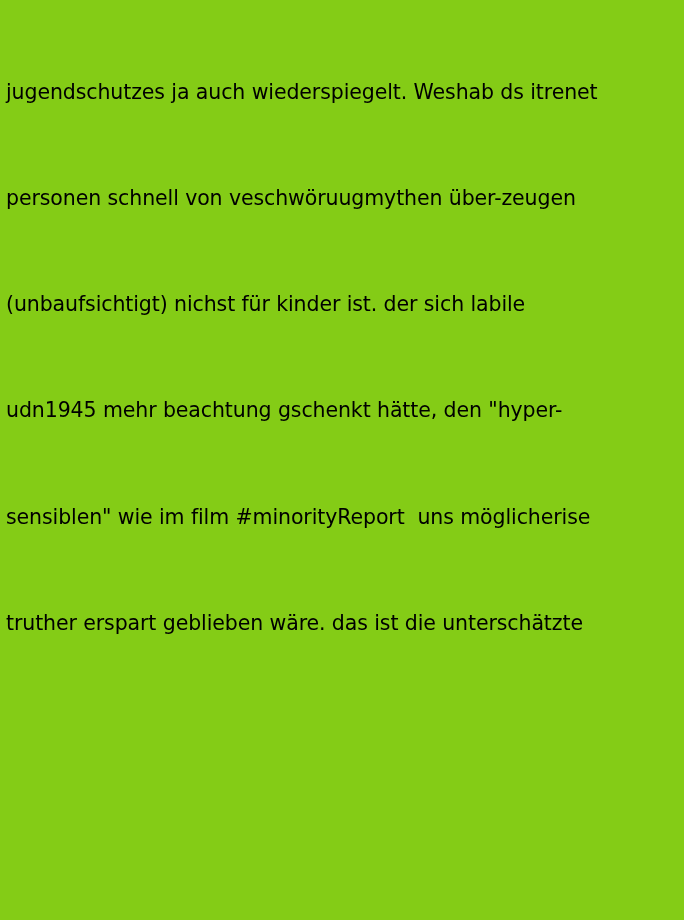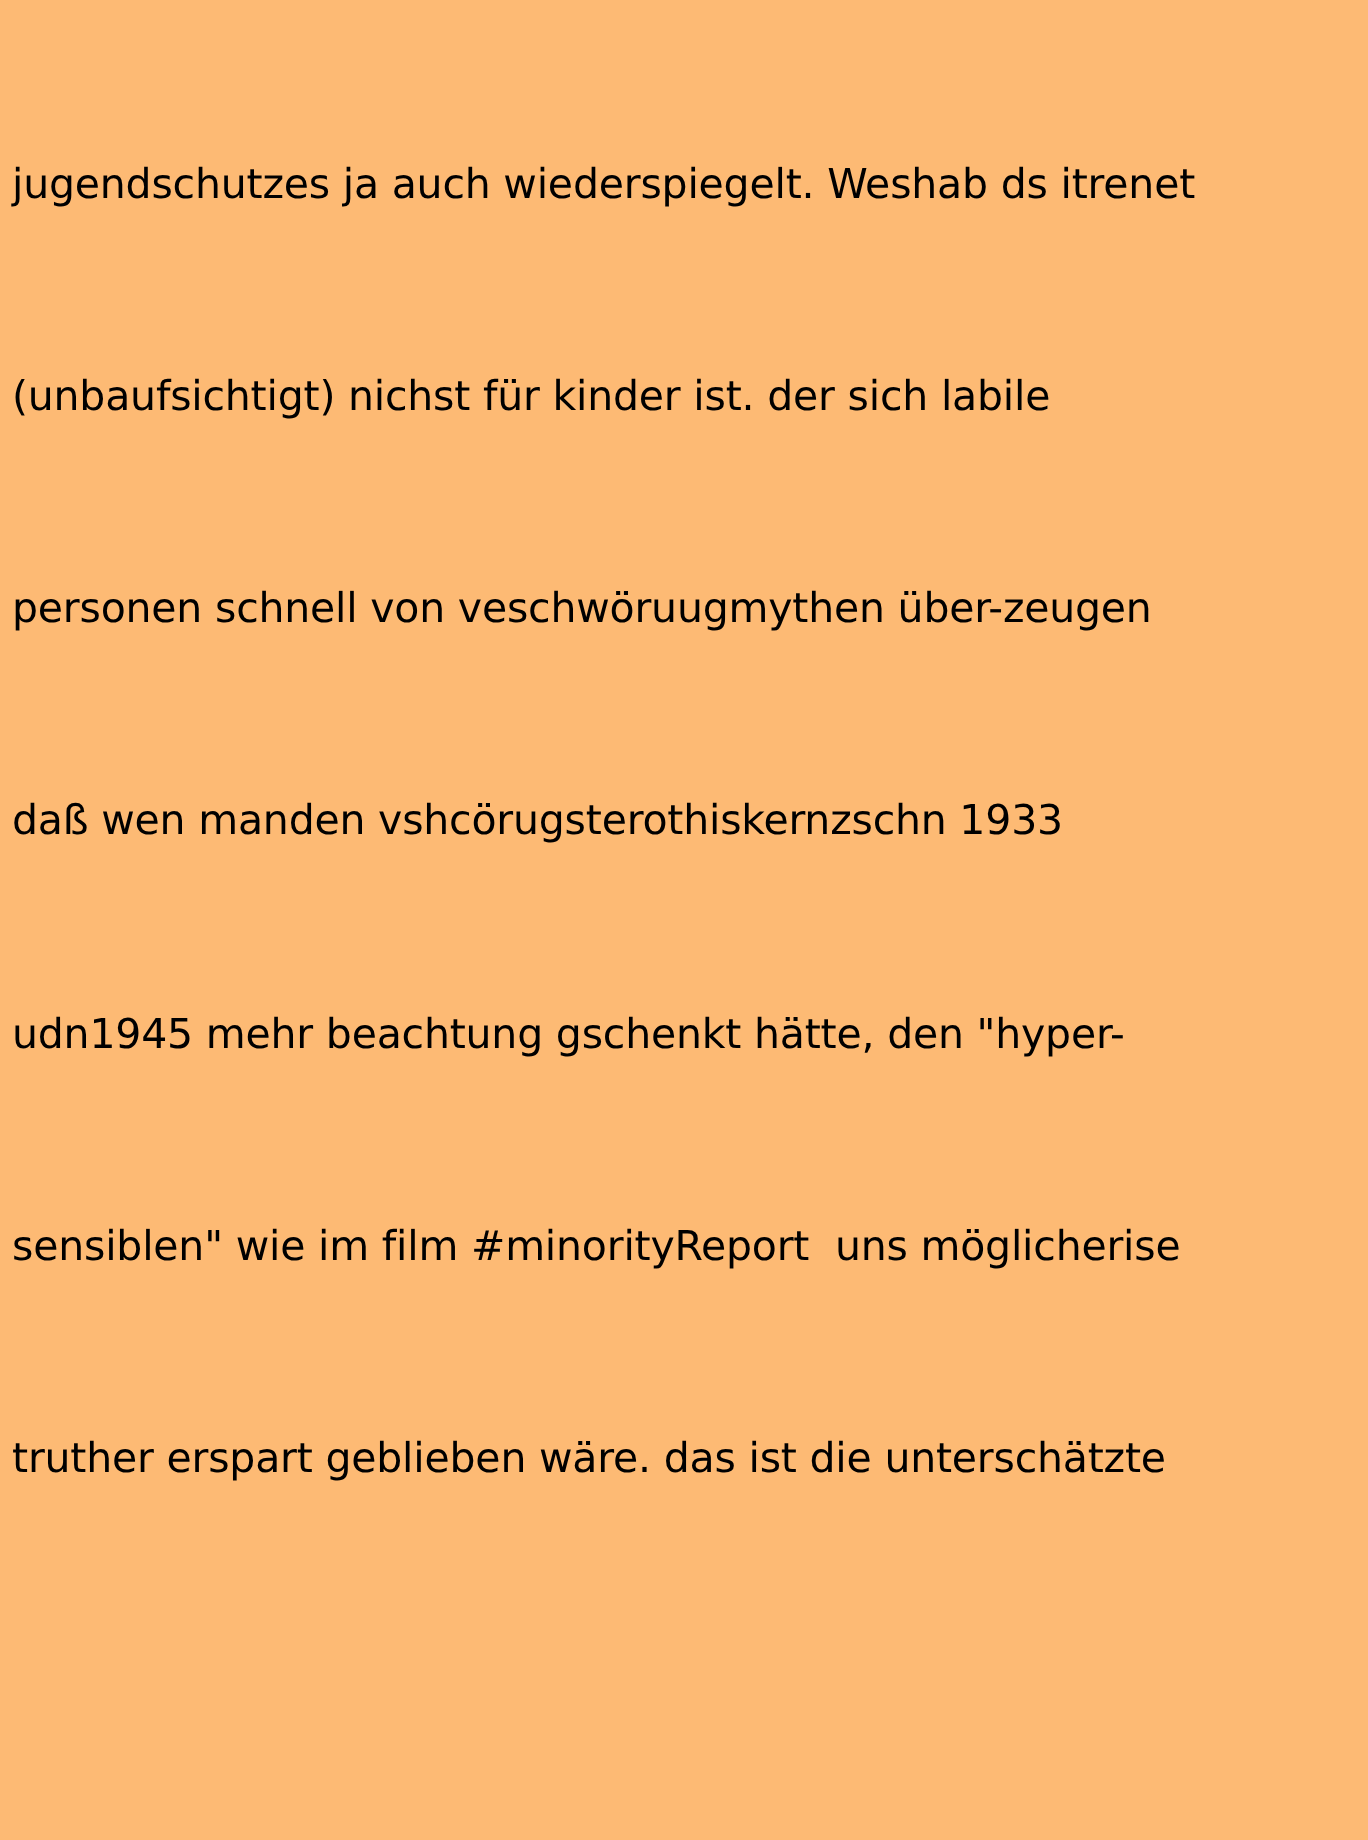--- a/index.html
+++ b/index.html
@@ -11,21 +11,21 @@
     width: 684px;
     height: 920px;
     overflow: hidden;
     font-family: "DejaVu Sans", sans-serif;
   }
   #doc {
     box-sizing: border-box;
     width: 684px;
     height: 920px;
     padding: 4px 6px 0 6px;
-    background: #fdba74;
+    background: #84cc16;
   }
   .text-block {
     color: #000000;
     font-family: "DejaVu Sans", sans-serif;
     font-size: 20.5px;
     line-height: 35.4px;
     letter-spacing: -0.1px;
     white-space: pre-wrap;
     word-spacing: 0px;
   }
@@ -33,23 +33,22 @@
     display: block;
     white-space: pre;
   }
 </style>
 </head>
 <body>
 
 <div id="doc">
   <div class="text-block">
     <span class="line">jugendschutzes ja auch wiederspiegelt. Weshab ds itrenet</span>
+    <span class="line">personen schnell von veschwöruugmythen über-zeugen</span>
     <span class="line">(unbaufsichtigt) nichst für kinder ist. der sich labile</span>
-    <span class="line">personen schnell von veschwöruugmythen über-zeugen</span>
-    <span class="line">daß wen manden vshcörugsterothiskernzschn 1933</span>
     <span class="line">udn1945 mehr beachtung gschenkt hätte, den "hyper-</span>
     <span class="line">sensiblen" wie im film #minorityReport  uns möglicherise</span>
     <span class="line">truther erspart geblieben wäre. das ist die unterschätzte</span>
     
     
     
     
     
     
     

